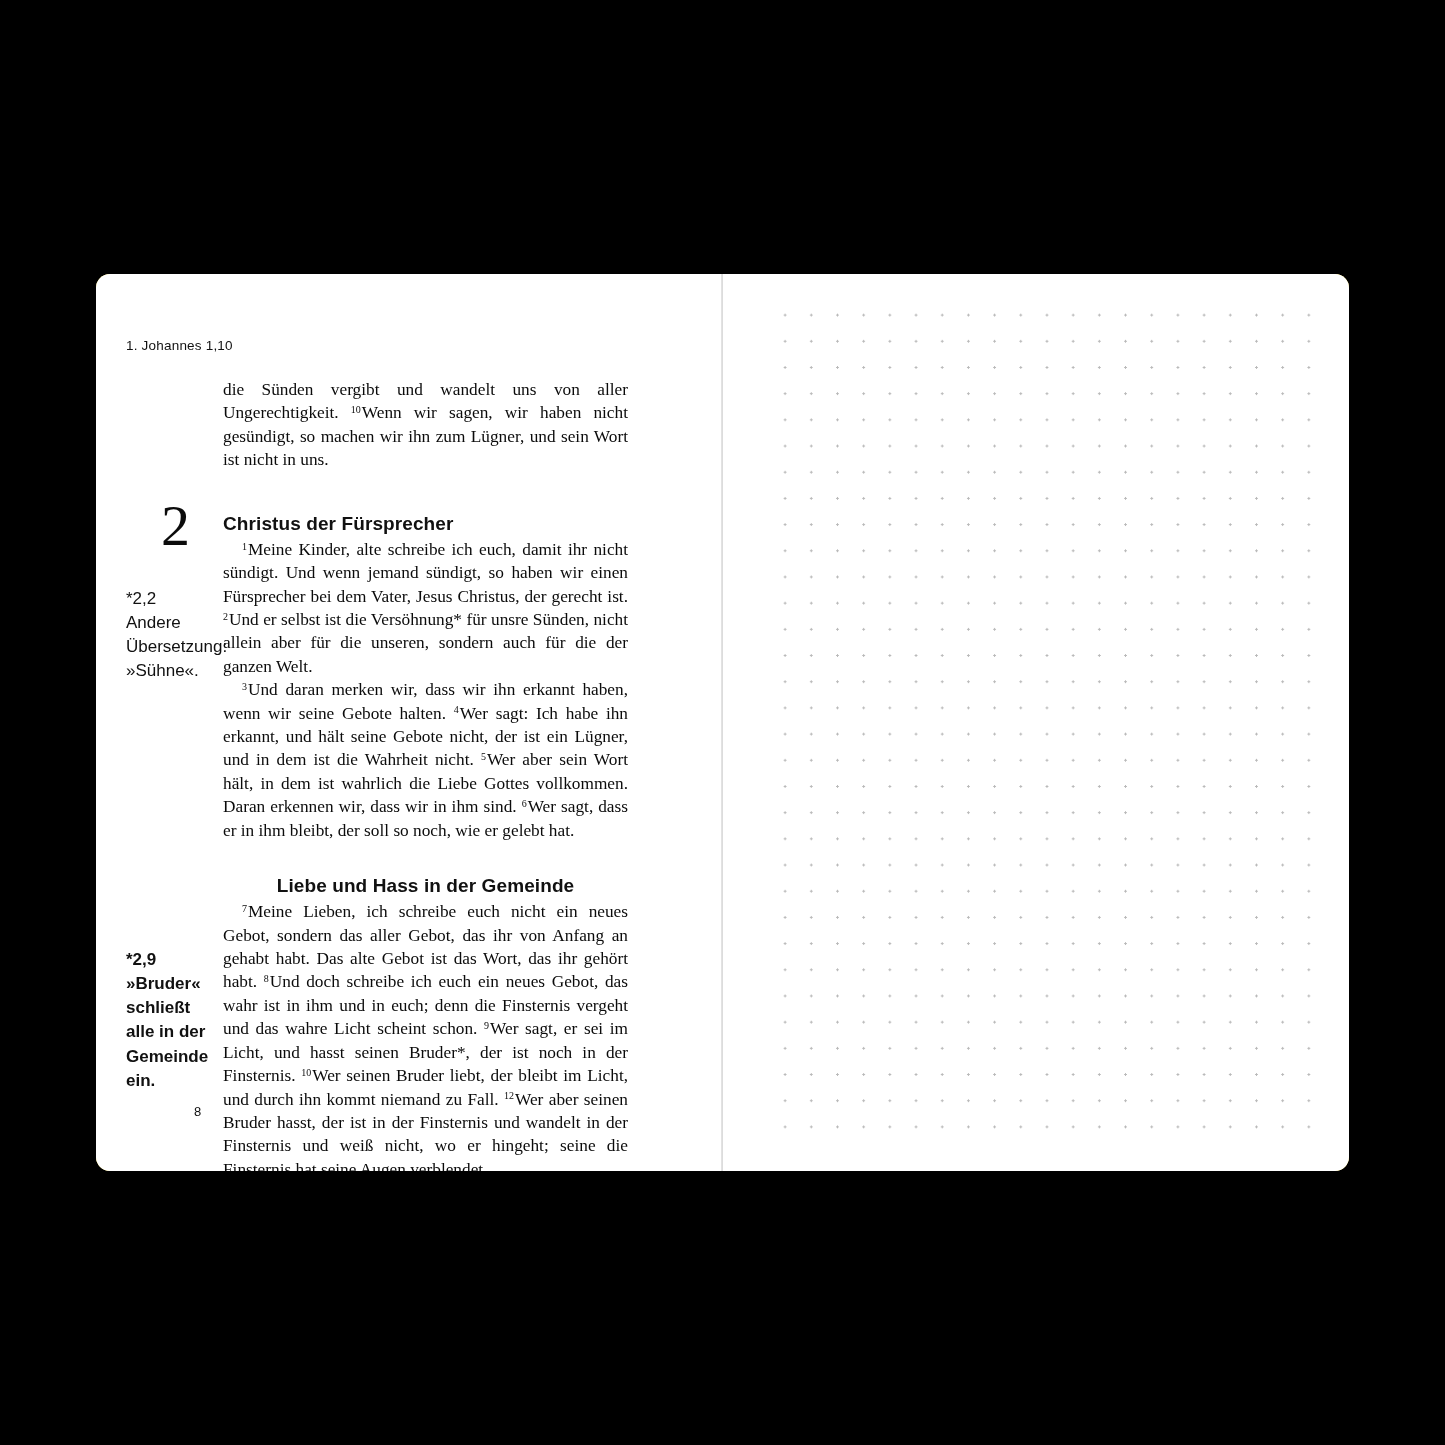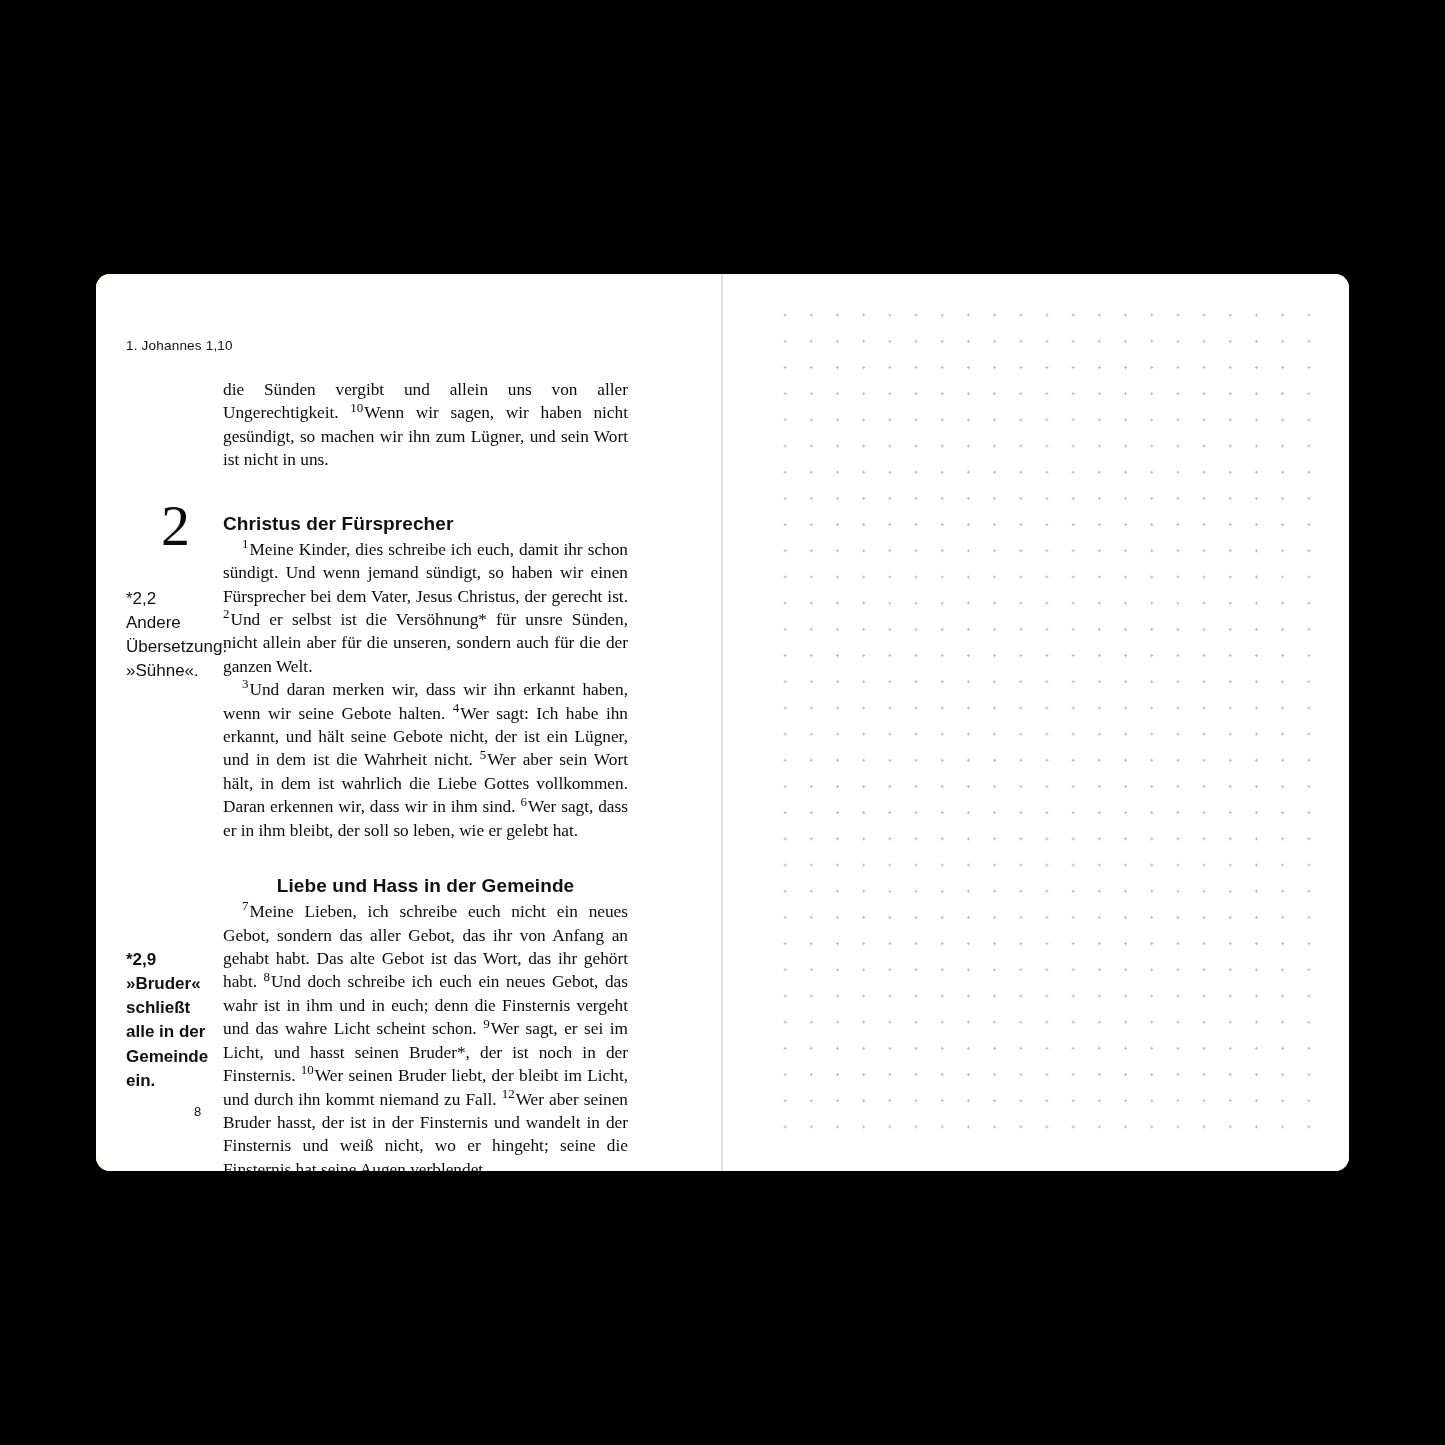--- a/index.html
+++ b/index.html
@@ -75,21 +75,21 @@
     text-align: justify;
     hyphens: auto;
     margin: 0;
   }
 
   .bodytext.first {
     text-indent: 0;
   }
 
   .verse {
-    font-size: 13px;
+    font-size: 10px;
     vertical-align: 0.52em;
     line-height: 0;
     padding-right: 1px;
   }
 
   .chapter-block {
     position: relative;
     margin-top: 41px;
   }
 
@@ -172,39 +172,39 @@
 
   <div class="book">
 
     <div class="page page-left">
 
       <div class="running-head">1. Johannes 1,10</div>
 
       <div class="column">
 
         <p class="bodytext first">
-          <span>die Sünden vergibt und allein uns von aller Ungerechtigkeit. </span><span class="verse">10</span><span>Wenn wir sagen, wir haben nicht gesündigt, so machen wir ihn zum Lügner, und sein Wort ist nicht in uns.</span>
+          <span>die Sünden vergibt und wandelt uns von aller Ungerechtigkeit. </span><span class="verse">10</span><span>Wenn wir sagen, wir haben nicht gesündigt, so machen wir ihn zum Lügner, und sein Wort ist nicht in uns.</span>
         </p>
 
         <div class="chapter-block">
 
           <div class="chapter-number">2</div>
 
           <h2 class="heading">Christus der Fürsprecher</h2>
 
           <p class="bodytext para-indent">
-            <span class="verse">1</span><span>Meine Kinder, dies schreibe ich euch, damit ihr schon sündigt. Und wenn jemand sündigt, so haben wir einen Fürsprecher bei dem Vater, Jesus Christus, der gerecht ist.</span>
+            <span class="verse">1</span><span>Meine Kinder, alte schreibe ich euch, damit ihr nicht sündigt. Und wenn jemand sündigt, so haben wir einen Fürsprecher bei dem Vater, Jesus Christus, der gerecht ist.</span>
             <span class="verse">2</span><span>Und er selbst ist die Versöhnung* für unsre Sünden, nicht allein aber für die unseren, sondern auch für die der ganzen Welt.</span>
           </p>
 
           <p class="bodytext para-indent">
             <span class="verse">3</span><span>Und daran merken wir, dass wir ihn erkannt haben, wenn wir seine Gebote halten.</span>
             <span class="verse">4</span><span>Wer sagt: Ich habe ihn erkannt, und hält seine Gebote nicht, der ist ein Lügner, und in dem ist die Wahrheit nicht.</span>
             <span class="verse">5</span><span>Wer aber sein Wort hält, in dem ist wahrlich die Liebe Gottes vollkommen. Daran erkennen wir, dass wir in ihm sind.</span>
-            <span class="verse">6</span><span>Wer sagt, dass er in ihm bleibt, der soll so leben, wie er gelebt hat.</span>
+            <span class="verse">6</span><span>Wer sagt, dass er in ihm bleibt, der soll so noch, wie er gelebt hat.</span>
           </p>
 
           <h2 class="heading section">Liebe und Hass in der Gemeinde</h2>
 
           <p class="bodytext para-indent">
             <span class="verse">7</span><span>Meine Lieben, ich schreibe euch nicht ein neues Gebot, sondern das aller Gebot, das ihr von Anfang an gehabt habt. Das alte Gebot ist das Wort, das ihr gehört habt.</span>
             <span class="verse">8</span><span>Und doch schreibe ich euch ein neues Gebot, das wahr ist in ihm und in euch; denn die Finsternis vergeht und das wahre Licht scheint schon.</span>
             <span class="verse">9</span><span>Wer sagt, er sei im Licht, und hasst seinen Bruder*, der ist noch in der Finsternis.</span>
             <span class="verse">10</span><span>Wer seinen Bruder liebt, der bleibt im Licht, und durch ihn kommt niemand zu Fall.</span>
             <span class="verse">12</span><span>Wer aber seinen Bruder hasst, der ist in der Finsternis und wandelt in der Finsternis und weiß nicht, wo er hingeht; seine die Finsternis hat seine Augen verblendet.</span>

